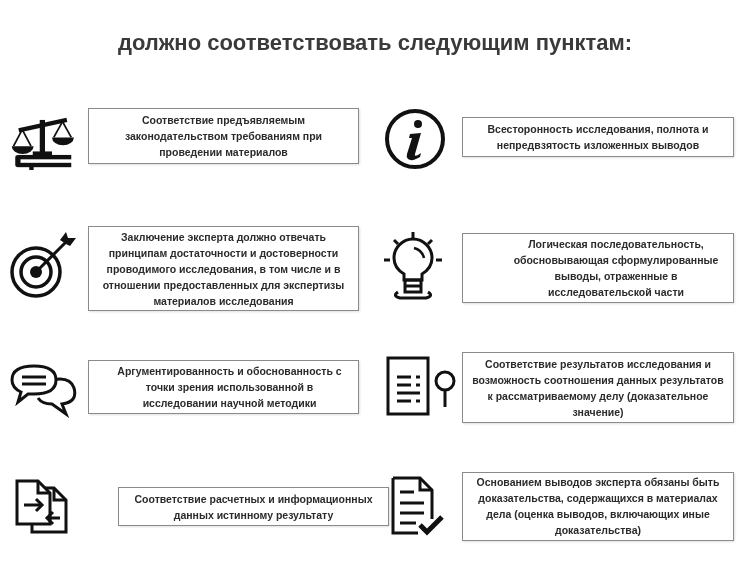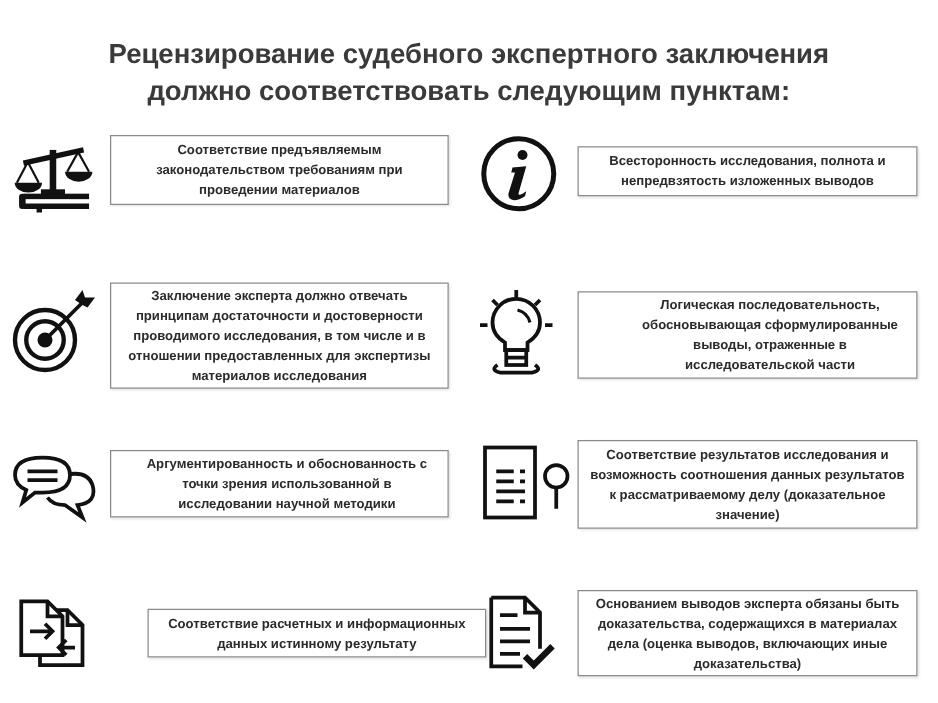--- a/index.html
+++ b/index.html
@@ -19,21 +19,20 @@
     font-size:10.5px; font-weight:bold; line-height:16px; color:#2b2b2b;
     box-sizing:border-box; padding:2px 8px;
   }
   .icon { position:absolute; }
   .icon svg { display:block; }
 </style>
 </head>
 <body>
 
 <div class="title">
-  <div>Рецензирование судебного экспертного заключения</div>
   <div>должно соответствовать следующим пунктам:</div>
 </div>
 
 <div class="icon" style="left:10px;top:104px;">
   <svg width="70" height="66" viewBox="0 0 80 75">
     <g fill="#111" stroke="#111">
       <line x1="10" y1="30" x2="65" y2="18" stroke-width="5"></line>
       <rect x="34" y="18" width="6" height="38" stroke="none"></rect>
       <line x1="14" y1="29" x2="4" y2="48" stroke-width="2"></line>
       <line x1="14" y1="29" x2="24" y2="48" stroke-width="2"></line>
@@ -156,15 +155,15 @@
       <path d="M30 3 L30 15 L42 15"></path>
       <path d="M3 3 L3 58 L28 58"></path>
       <line x1="10" y1="17" x2="24" y2="17"></line>
       <line x1="10" y1="28" x2="34" y2="28"></line>
       <line x1="10" y1="38" x2="34" y2="38"></line>
       <line x1="10" y1="48" x2="26" y2="48"></line>
       <path d="M30 50 L37 57 L52 42" stroke-width="5"></path>
     </g>
   </svg>
 </div>
-<div class="box" style="left:462px;top:472px;width:272px;height:69px;">
+<div class="box" style="left:462px;top:472px;width:272px;height:69px;align-items:flex-end;">
   <span>Основанием выводов эксперта обязаны быть доказательства, содержащихся в материалах дела (оценка выводов, включающих иные доказательства)</span>
 </div>
 
 </body></html>

